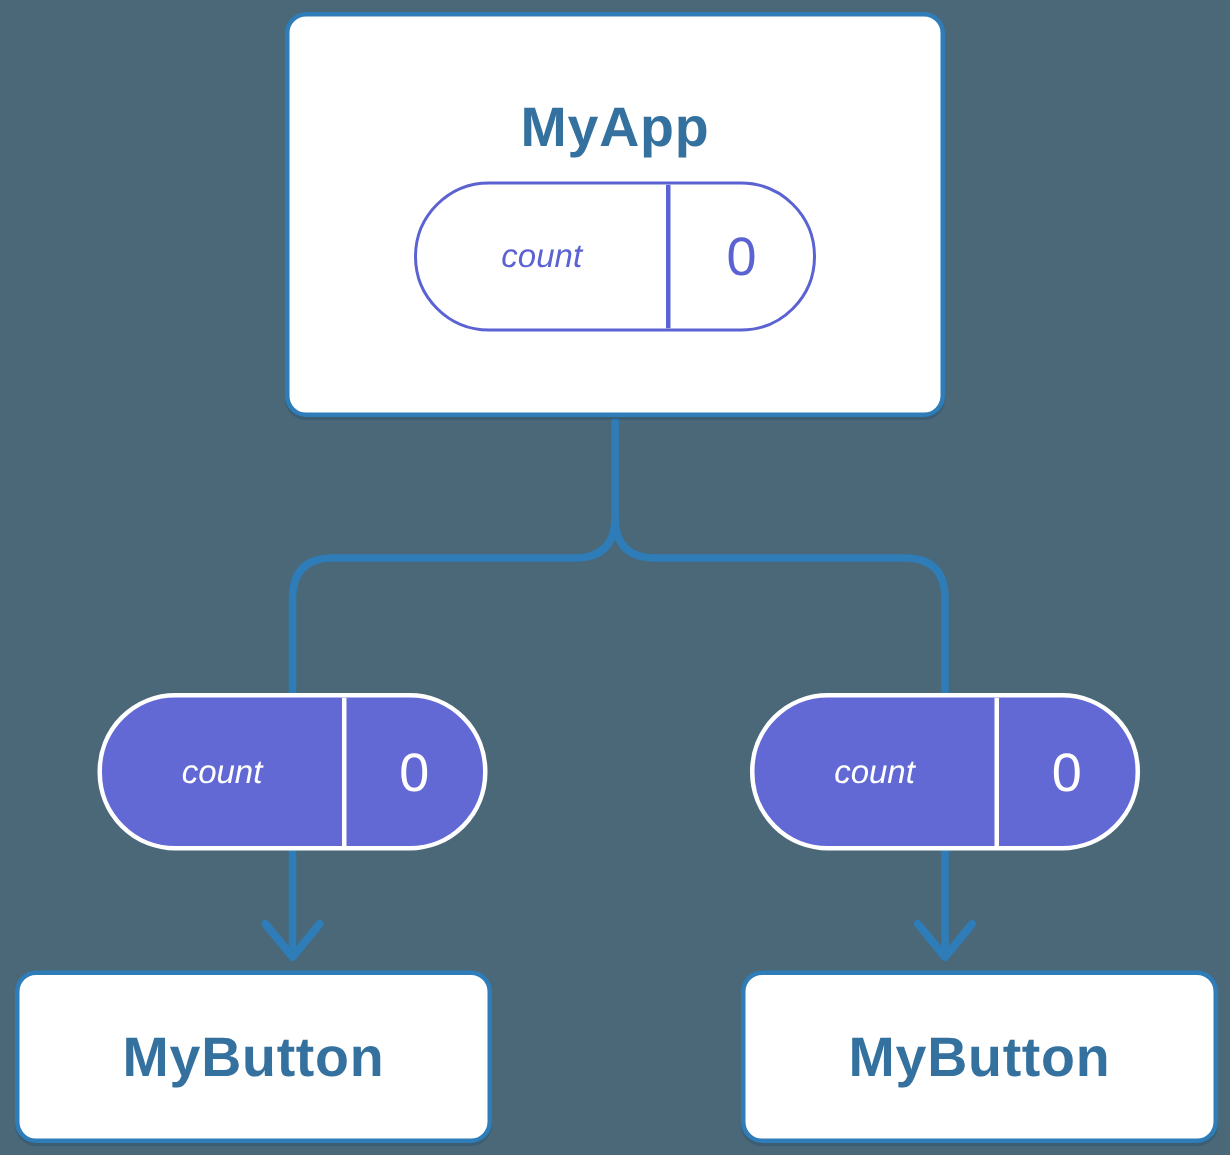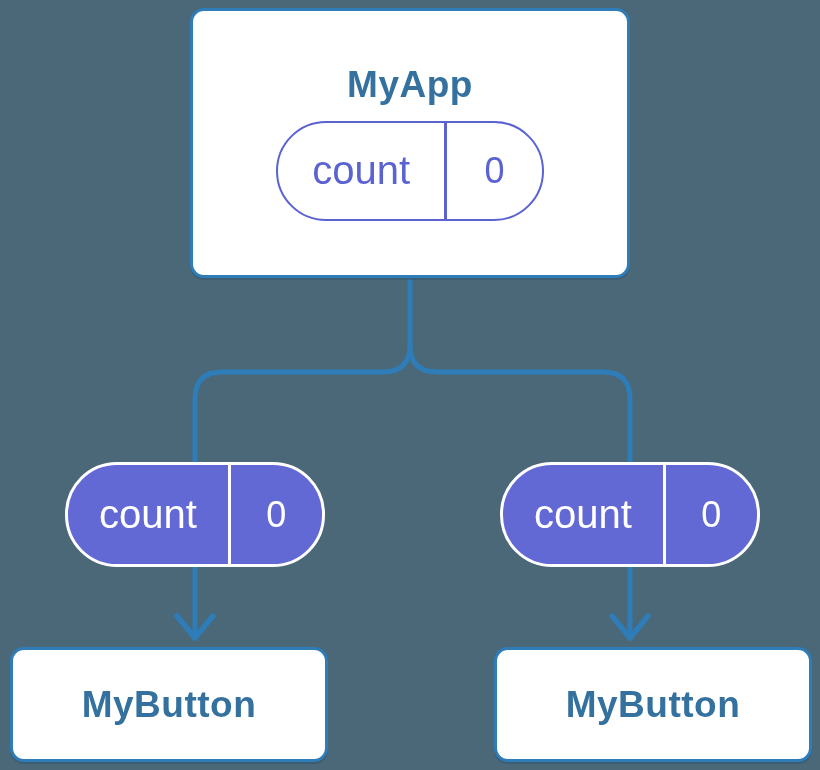--- a/index.html
+++ b/index.html
@@ -59,21 +59,22 @@
     background:var(--pill_fill,#6269d4);
     border:3px solid #ffffff;
     color:#ffffff;
     width:260px;height:105px;top:462px;
   }
   .pill-solid-left{left:65px;}
   .pill-solid-right{left:500px;}
   .pill-label-cell{
     flex:0 0 63%;
     display:flex;align-items:center;justify-content:center;
-    font-size:40px;
+    font-size:22px;
+    font-style:italic;
   }
   .pill-divider{width:2.5px;}
   .pill-outline .pill-divider{background:var(--pill_outline,#5b62d2);}
   .pill-solid .pill-divider{background:#ffffff;}
   .pill-value-cell{
     flex:1 1 auto;
     display:flex;align-items:center;justify-content:center;
     font-size:36px;
   }
 </style>

